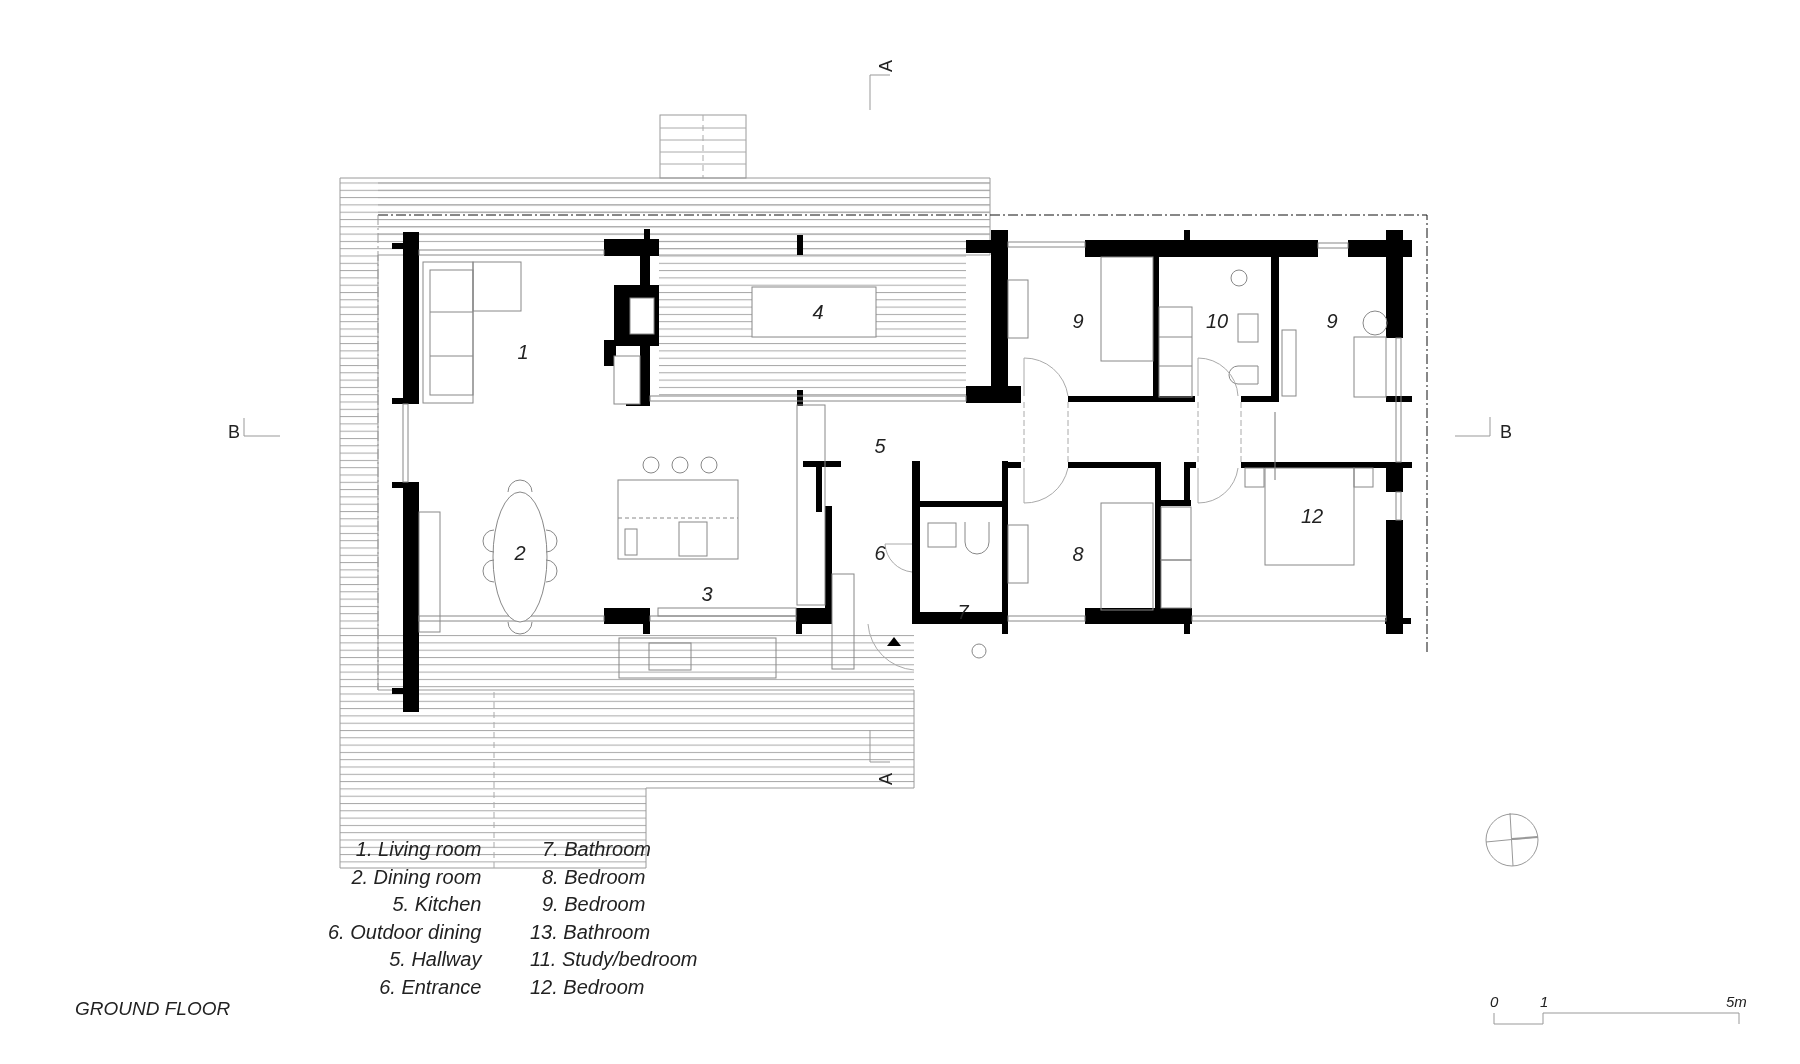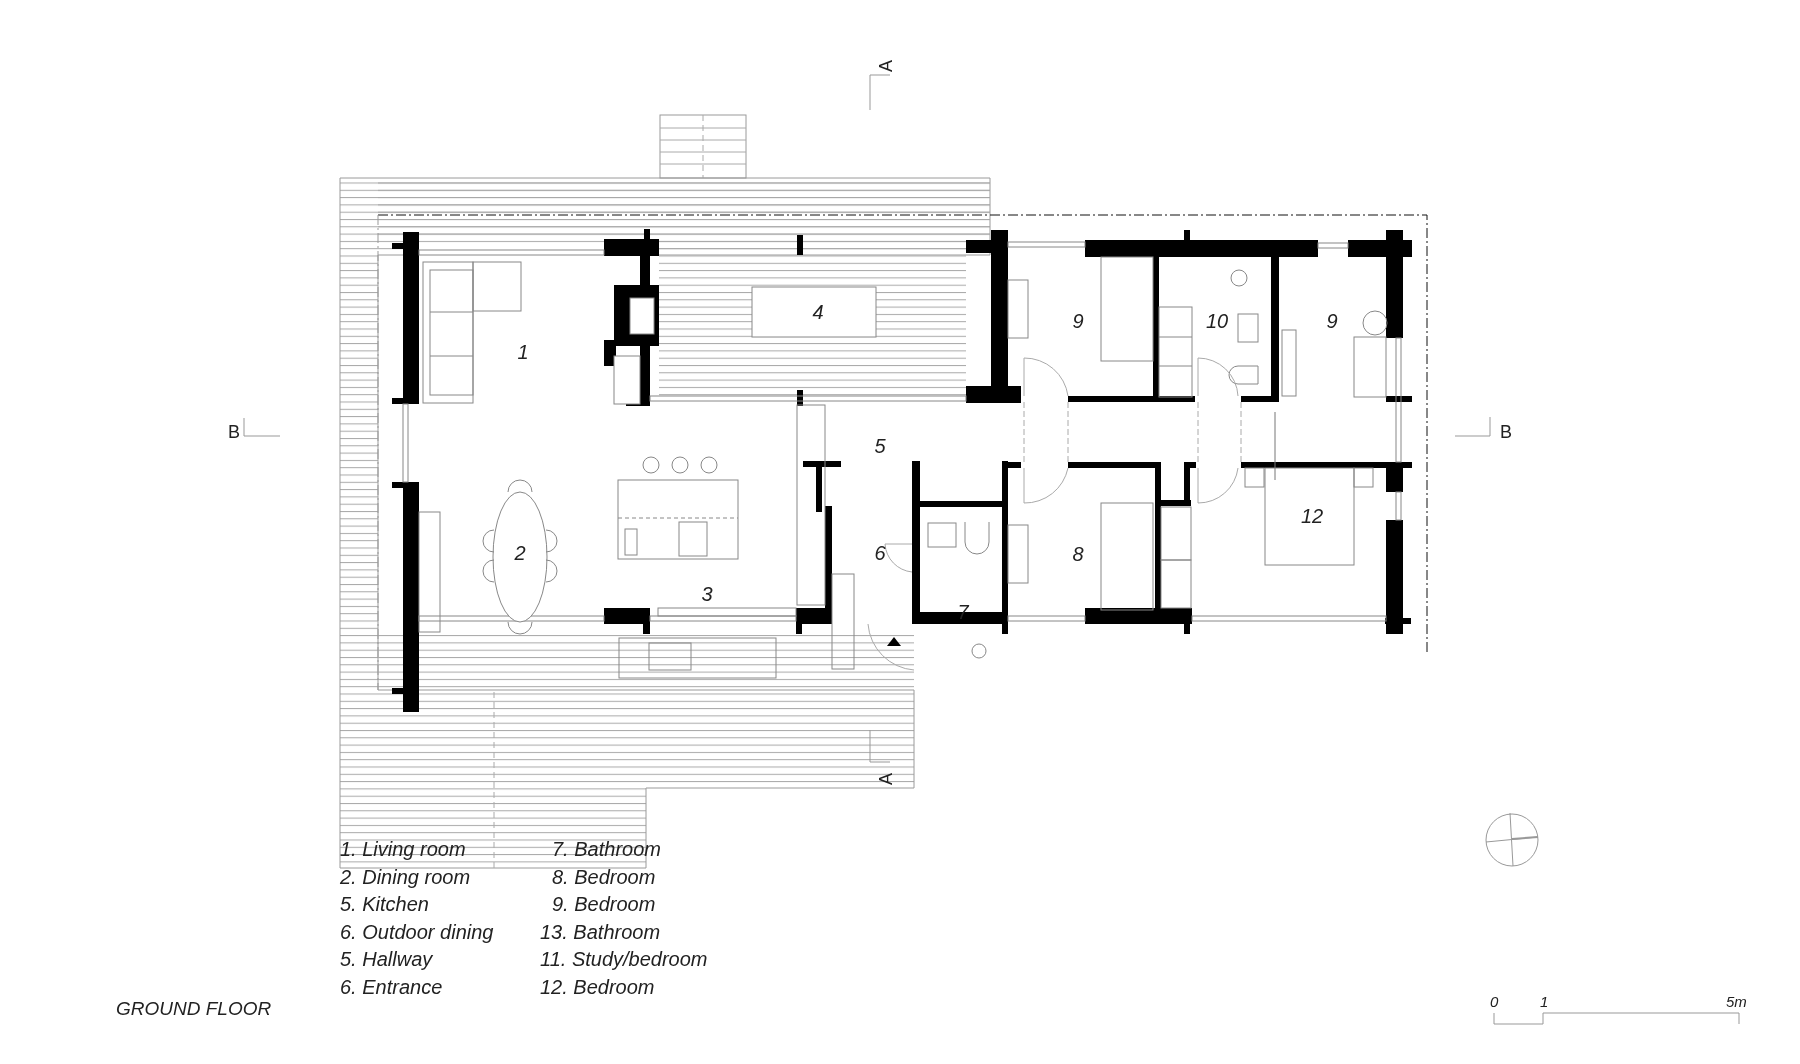--- a/index.html
+++ b/index.html
@@ -243,34 +243,34 @@
 <div class="room" style="left:818px;top:312px;">4</div>
 <div class="room" style="left:880px;top:446px;">5</div>
 <div class="room" style="left:880px;top:553px;">6</div>
 <div class="room" style="left:963px;top:612px;">7</div>
 <div class="room" style="left:1078px;top:554px;">8</div>
 <div class="room" style="left:1078px;top:321px;">9</div>
 <div class="room" style="left:1217px;top:321px;font-style:italic;">10</div>
 <div class="room" style="left:1332px;top:321px;">9</div>
 <div class="room" style="left:1312px;top:516px;">12</div>
 
-<div class="legend" style="left:340px;top:836px;">
+<div class="legend" style="left:328px;top:836px;text-align:right;">
   <div>1. Living room</div>
   <div>2. Dining room</div>
   <div>5. Kitchen</div>
   <div>6. Outdoor dining</div>
   <div>5. Hallway</div>
   <div>6. Entrance</div>
 </div>
-<div class="legend" style="left:530px;top:836px;margin-left:10px;">
+<div class="legend" style="left:530px;top:836px;">
   <div style="padding-left:12px">7. Bathroom</div>
   <div style="padding-left:12px">8. Bedroom</div>
   <div style="padding-left:12px">9. Bedroom</div>
   <div>13. Bathroom</div>
   <div>11. Study/bedroom</div>
   <div>12. Bedroom</div>
 </div>
 
-<div class="lbl" style="left:75px;top:999px;font-size:19px;margin-left:41px;">GROUND FLOOR</div>
+<div class="lbl" style="left:75px;top:999px;font-size:19px;">GROUND FLOOR</div>
 
 <div class="scale-t" style="left:1490px;top:994px;">0</div>
 <div class="scale-t" style="left:1540px;top:994px;">1</div>
 <div class="scale-t" style="left:1726px;top:994px;">5m</div>
 
 </body></html>

